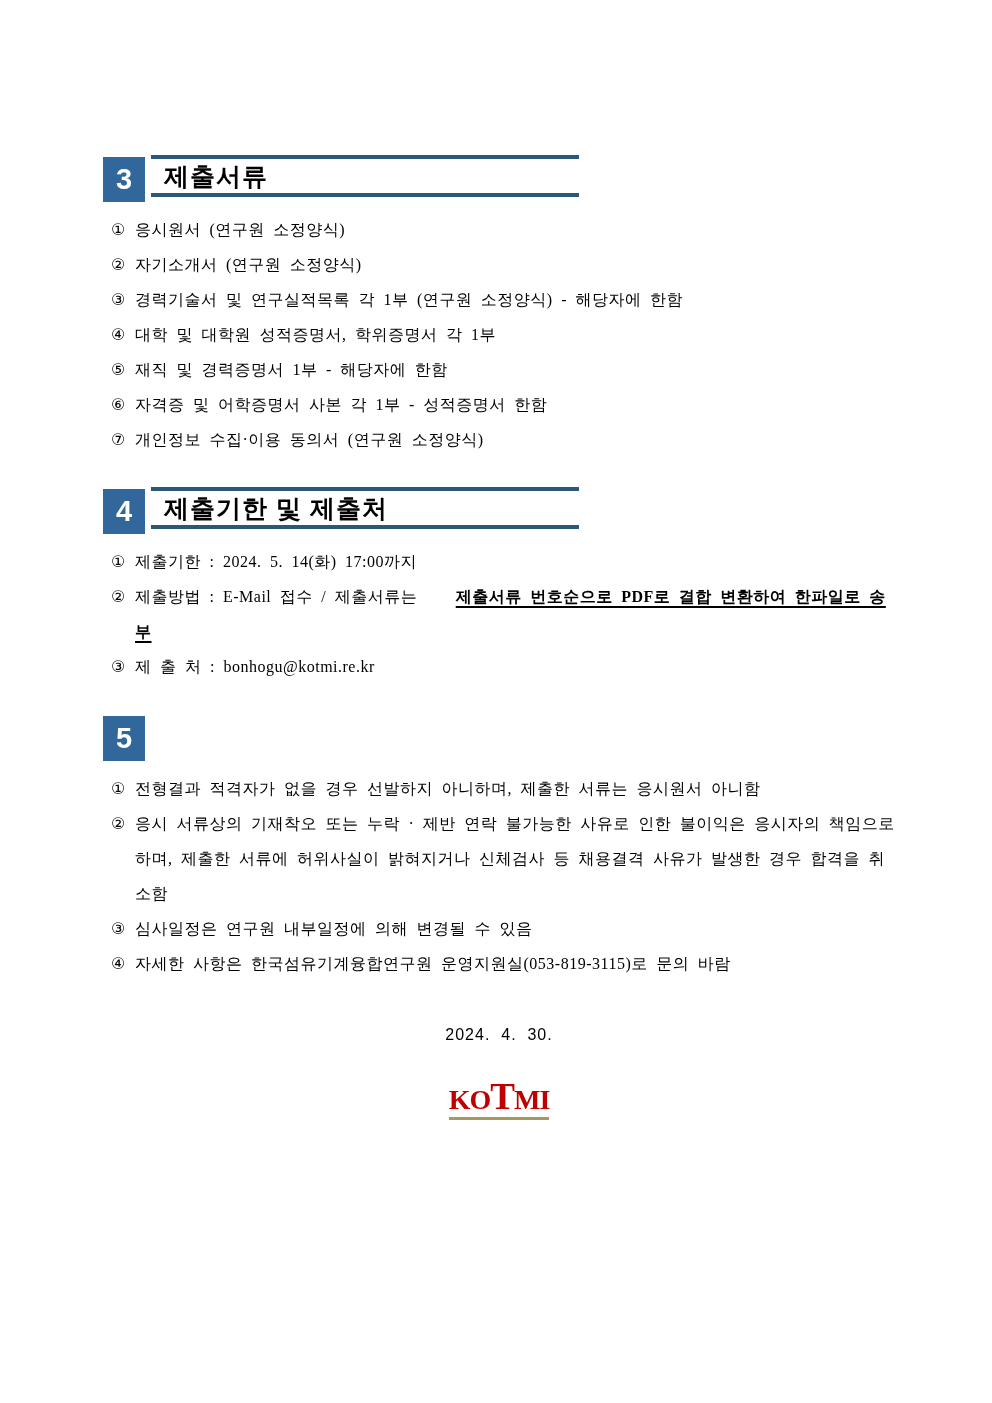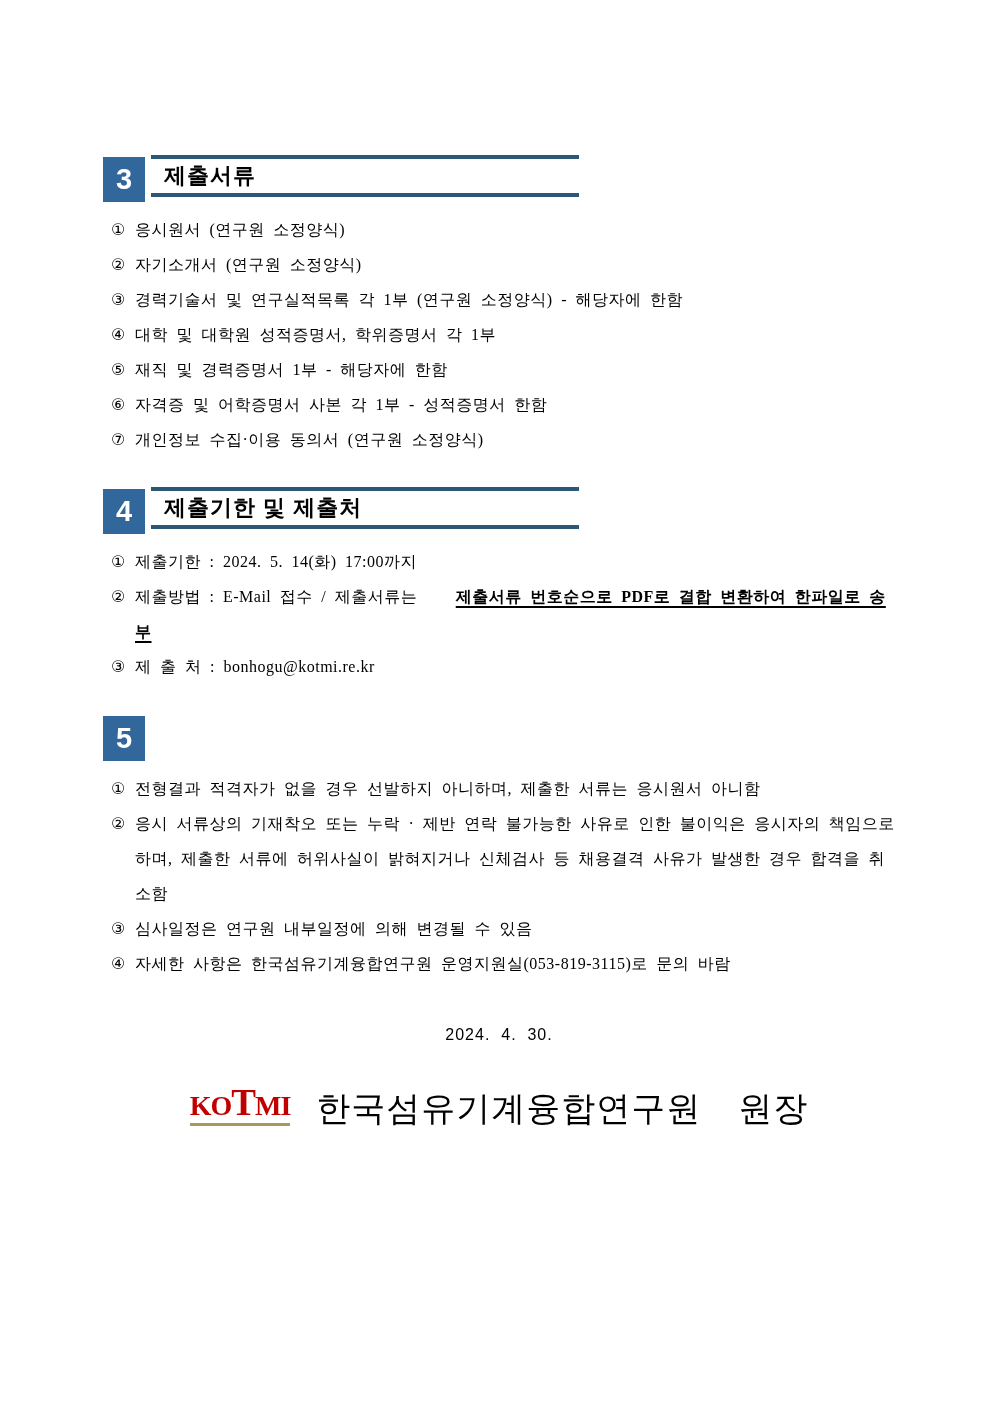--- a/index.html
+++ b/index.html
@@ -45,21 +45,21 @@
     margin-left: 6px;
     width: 428px;
     height: 42px;
     border-top: 4px solid var(--rule-line, #2C5878);
     border-bottom: 4px solid var(--rule-line, #2C5878);
     display: flex;
     align-items: center;
     padding-left: 13px;
   }
   .section-title {
-    font-size: 22px;
+    font-size: 25px;
     font-weight: bold;
     letter-spacing: 1px;
     color: #000;
   }
 
   
   .items { margin-top: 10px; }
   .item {
     display: flex;
     align-items: flex-start;
@@ -220,17 +220,16 @@
     </section>
 
     <div class="date-line">2024.  4.  30.</div>
 
     <div class="signature-row">
       <span class="logo">
           <span>KO</span>
           <span class="logo-t">T</span>
           <span>MI</span>
         </span>
-      <span class="signature">한국섬유기계융합연구원  원장</span>
     </div>
 
   </div>
 </div>
 
 </body></html>

